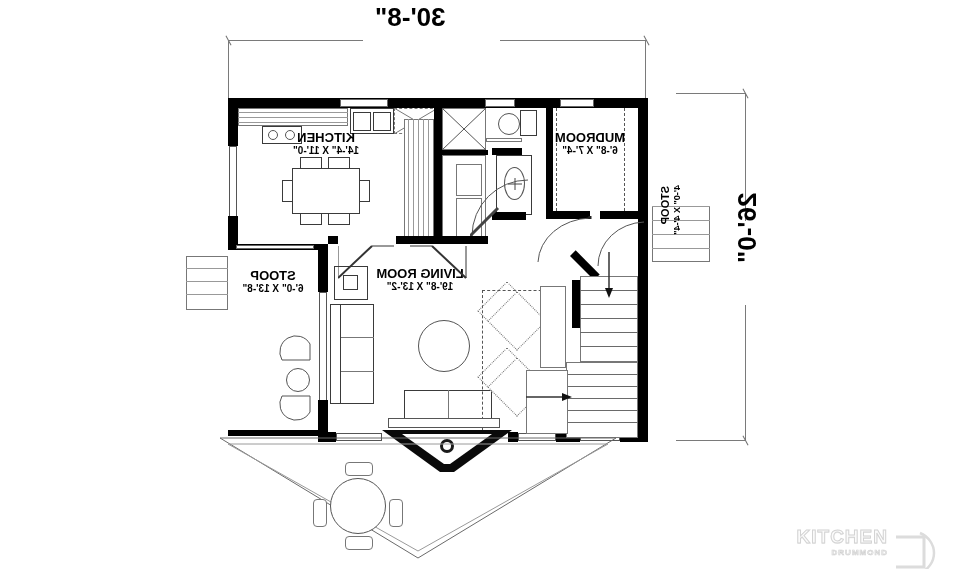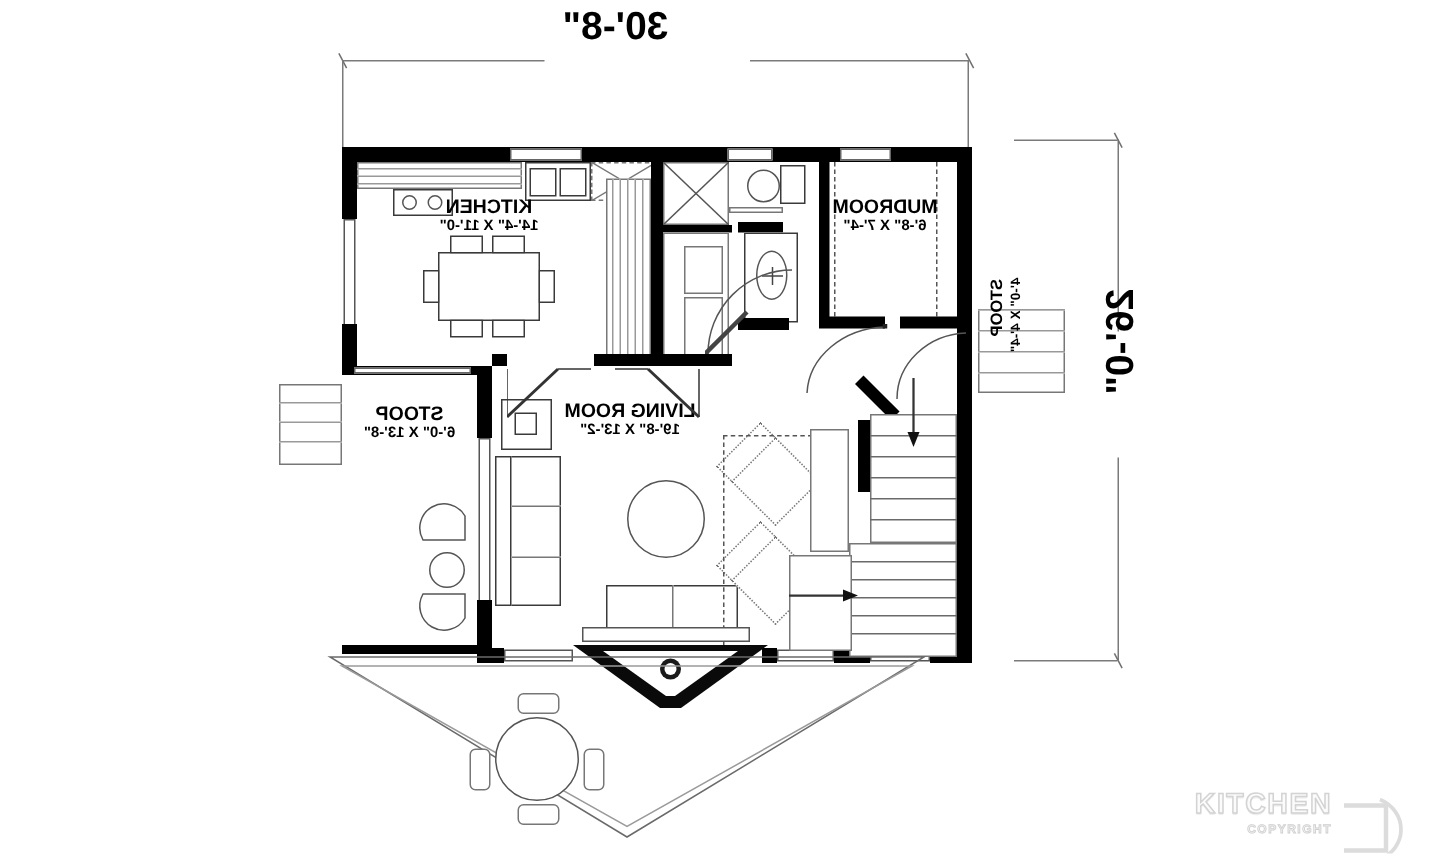--- a/index.html
+++ b/index.html
@@ -324,17 +324,17 @@
     <div class="thin2" style="left:389px;top:499px;width:14px;height:28px;border-radius:4px;"></div>
   </div>
 
   <div class="logo">
     <svg class="logo-mark" viewBox="0 0 56 52">
       <path d="M6 10 H34 V40 H6" fill="none" stroke="#dcdcdc" stroke-width="3"></path>
       <path d="M30 6 A24 22 0 0 1 30 46" fill="none" stroke="#dcdcdc" stroke-width="2.5"></path>
     </svg>
     <div style="padding-right:58px;">
       <div class="logo-l1">KITCHEN</div>
-      <div class="logo-cr">COPYRIGHT</div>
+      <div class="logo-cr">DRUMMOND</div>
     </div>
   </div>
 
 </div>
 
 </body></html>

